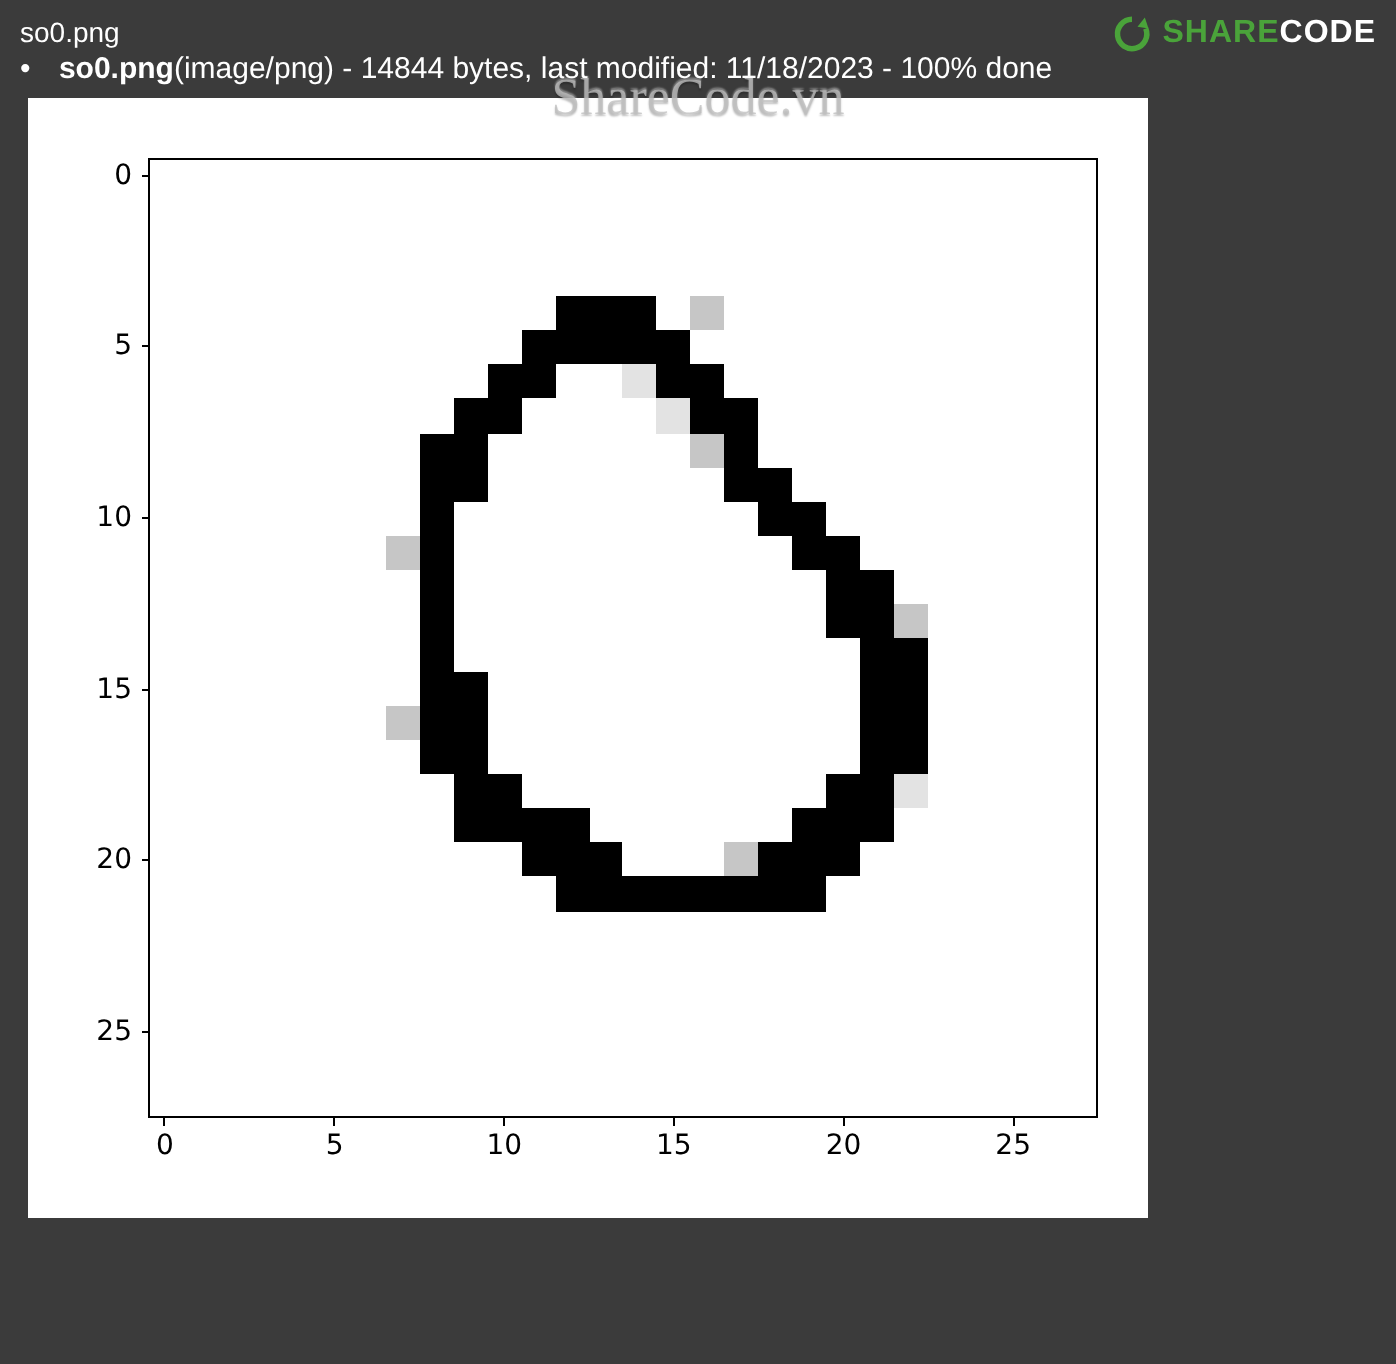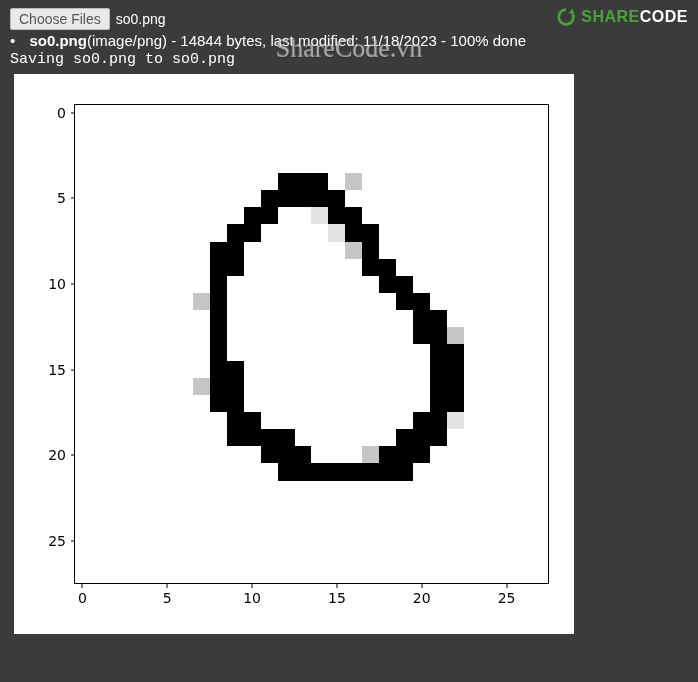--- a/index.html
+++ b/index.html
@@ -155,28 +155,26 @@
     text-shadow: 0 1px 1px rgba(255,255,255,0.5), 0 -1px 1px rgba(0,0,0,0.2);
     pointer-events: none;
     white-space: nowrap;
   }
 </style>
 </head>
 <body>
 
 <div class="top-area">
   <div class="file-row">
-    <button class="choose-btn">Choose Files</button>
     <span class="file-label">so0.png</span>
   </div>
   <div class="bullet-line">
     <span class="bullet">•</span>
     <span class="fname">so0.png</span><span>(image/png) - 14844 bytes, last modified: 11/18/2023 - 100% done</span>
   </div>
-  <div class="save-line">Saving so0.png to so0.png</div>
 </div>
 
 <div class="chart-panel">
   <div class="axes">
     <div class="plot-grid" id="plot-grid">
         <div class="px" style="background: rgb(255, 255, 255);"></div>
         <div class="px" style="background: rgb(255, 255, 255);"></div>
         <div class="px" style="background: rgb(255, 255, 255);"></div>
         <div class="px" style="background: rgb(255, 255, 255);"></div>
         <div class="px" style="background: rgb(255, 255, 255);"></div>

